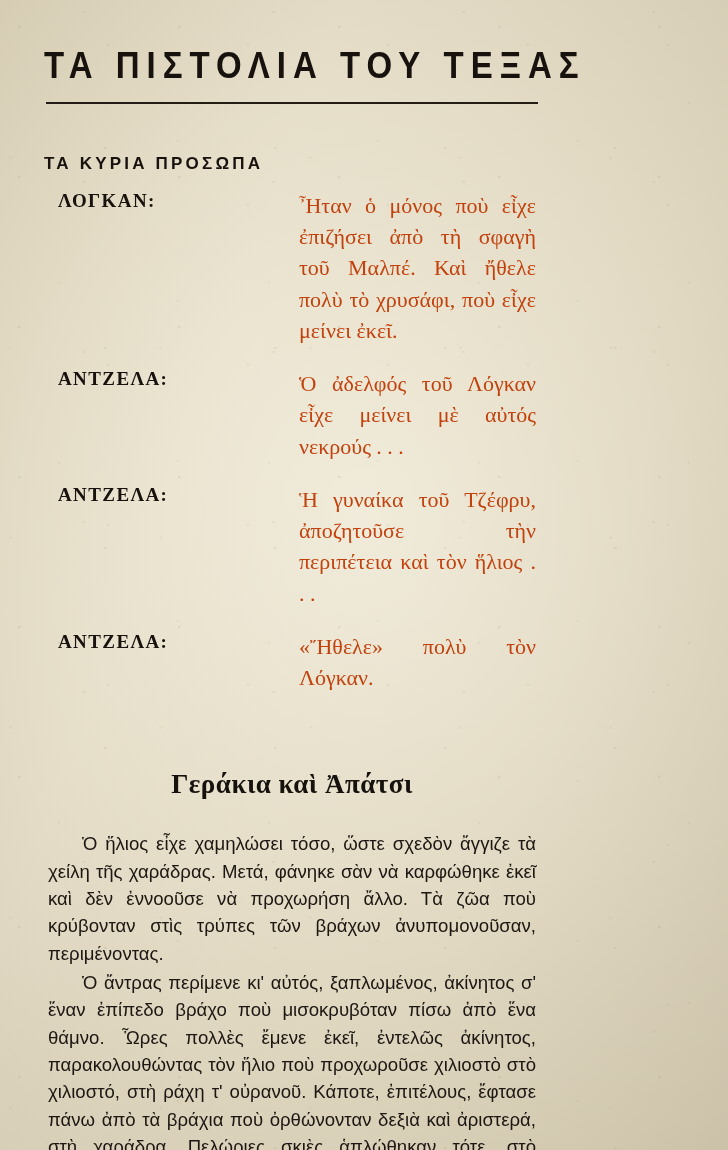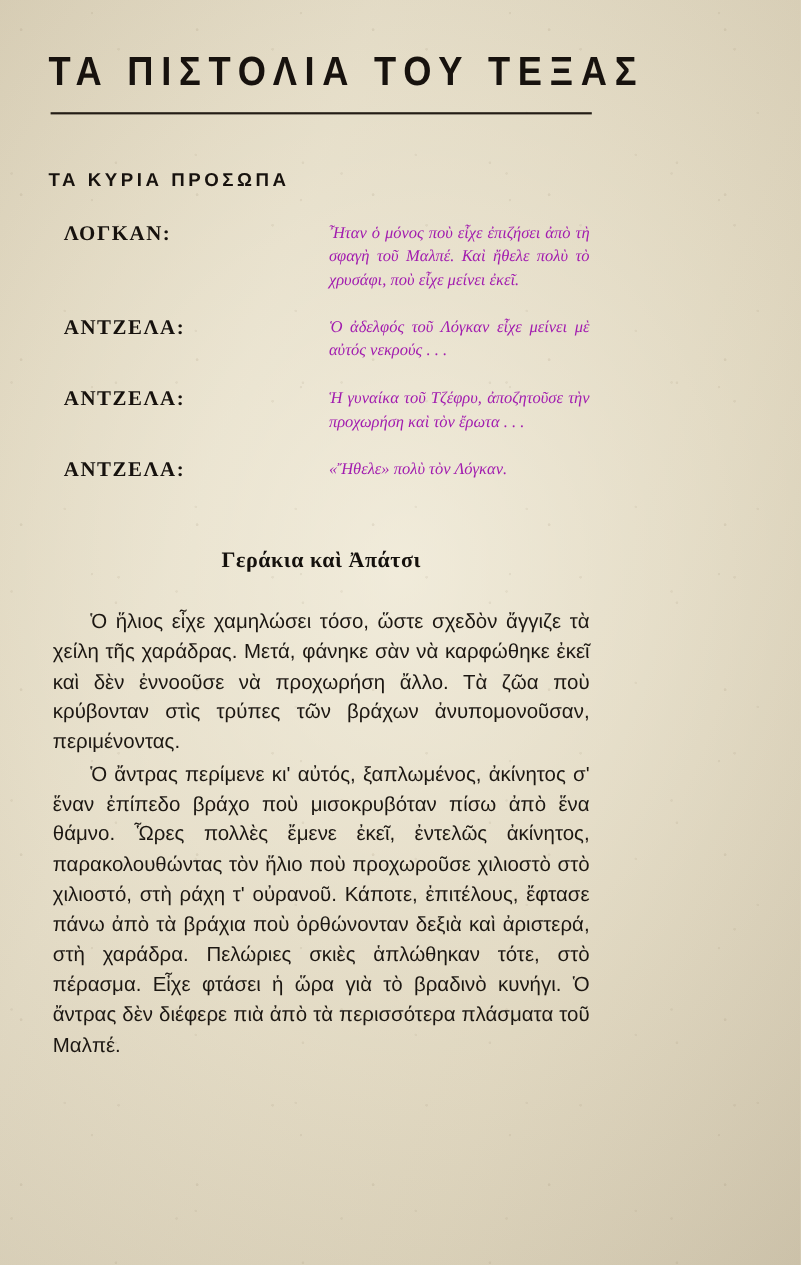--- a/index.html
+++ b/index.html
@@ -75,56 +75,55 @@
     font-weight: bold;
     font-size: 17px;
     letter-spacing: 3.2px;
     text-align: left;
     margin-top: 50px;
     color: #17120e;
   }
 
   
   .cast {
-    margin-top: 28px;
+    margin-top: 16px;
   }
   .cast-row {
     display: flex;
     align-items: flex-start;
     margin-bottom: 22px;
   }
   .cast-name {
     flex: 0 0 255px;
     font-family: "Liberation Serif", serif;
     font-weight: bold;
     font-size: 19px;
     letter-spacing: 1.4px;
     padding-left: 14px;
     box-sizing: border-box;
     color: #17120e;
     white-space: nowrap;
   }
   .cast-desc {
     flex: 1 1 auto;
     font-family: "Liberation Serif", serif;
-    font-style: italic;
-    font-size: 15px;
+    font-size: 22px;
     line-height: 1.42;
     text-align: justify;
-    color: #a21caf;
+    color: #c2410c;
     padding-right: 4px;
   }
 
   
   .chapter-title {
     font-family: "Liberation Serif", serif;
     font-weight: bold;
-    font-size: 20px;
+    font-size: 27px;
     text-align: center;
-    margin-top: 59px;
+    margin-top: 76px;
     color: #15110d;
     letter-spacing: .5px;
   }
 
   
   .body-text {
     margin-top: 30px;
     font-family: "Liberation Sans", sans-serif;
     font-size: 18.6px;
     line-height: 1.47;
@@ -164,21 +163,21 @@
     </div>
 
     <div class="cast-row">
       <div class="cast-name">ΑΝΤΖΕΛΑ:</div>
       <div class="cast-desc">Ὁ ἀδελφός τοῦ Λόγκαν εἶχε μείνει μὲ αὐτός νεκρούς . . .</div>
     </div>
 
 
     <div class="cast-row">
       <div class="cast-name">ΑΝΤΖΕΛΑ:</div>
-      <div class="cast-desc">Ἡ γυναίκα τοῦ Τζέφρυ, ἀποζητοῦσε τὴν προχωρήση καὶ τὸν ἔρωτα . . .</div>
+      <div class="cast-desc">Ἡ γυναίκα τοῦ Τζέφρυ, ἀποζητοῦσε τὴν περιπέτεια καὶ τὸν ἥλιος . . .</div>
     </div>
 
     <div class="cast-row">
       <div class="cast-name">ΑΝΤΖΕΛΑ:</div>
       <div class="cast-desc">«Ἤθελε» πολὺ τὸν Λόγκαν.</div>
     </div>
 
 
   </div>
 

